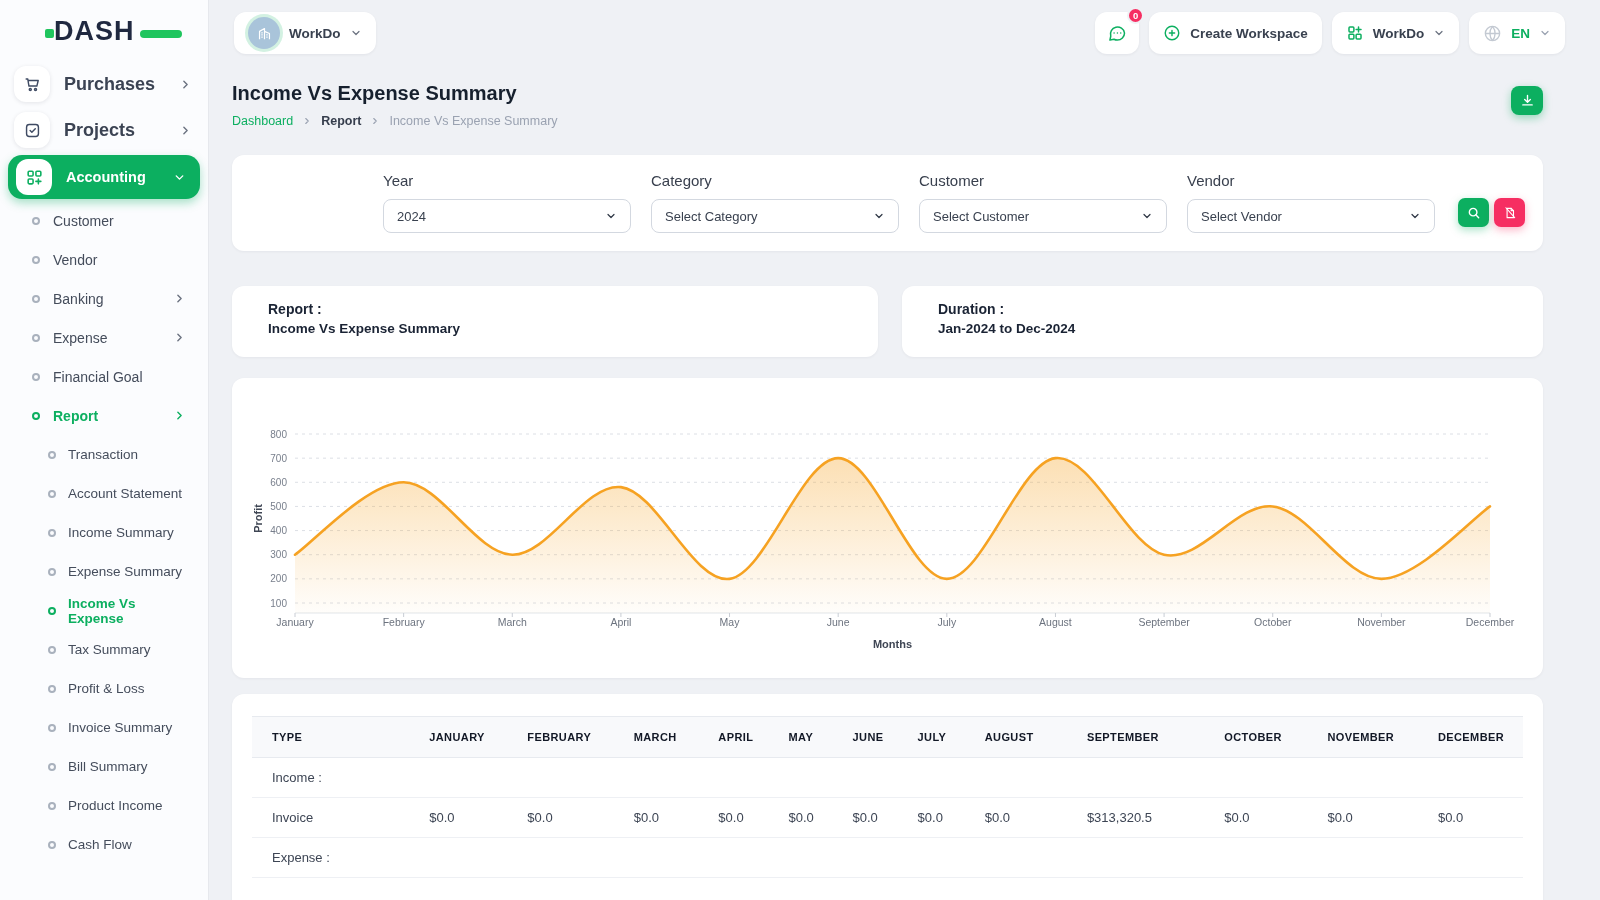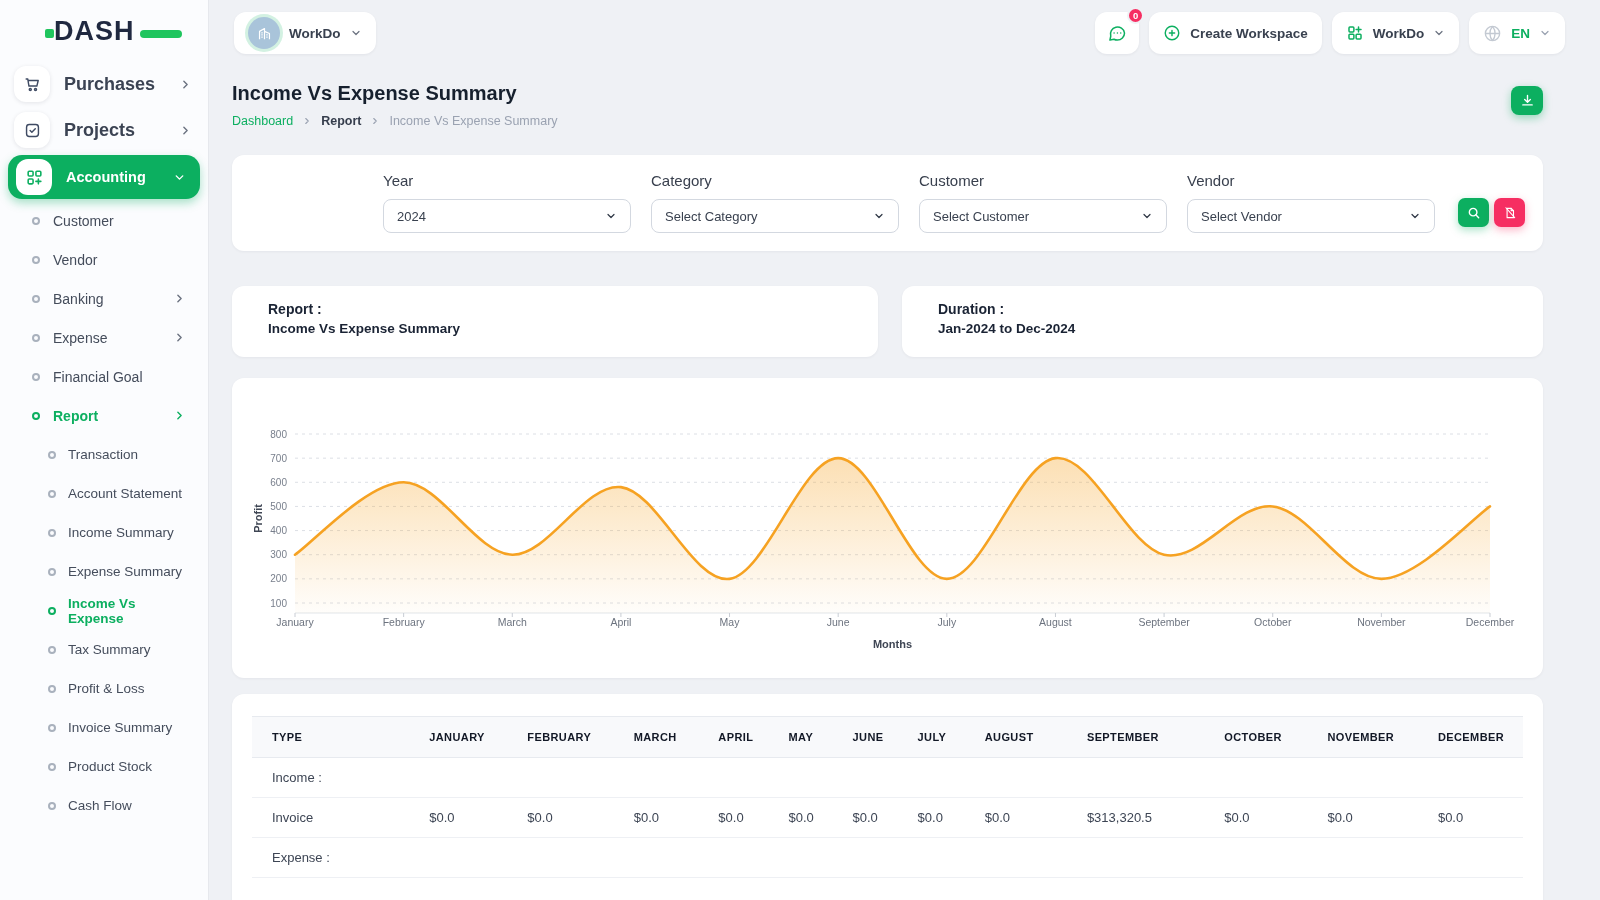--- a/index.html
+++ b/index.html
@@ -231,21 +231,25 @@
       <div class="nav-item lvl2">
         <span class="dot"></span>
         <span>Profit &amp; Loss</span>
       </div>
       <div class="nav-item lvl2">
         <span class="dot"></span>
         <span>Invoice Summary</span>
       </div>
       <div class="nav-item lvl2">
         <span class="dot"></span>
-        <span>Product Stock</span>
+        <span>Bill Summary</span>
+      </div>
+      <div class="nav-item lvl2">
+        <span class="dot"></span>
+        <span>Product Income</span>
       </div>
       <div class="nav-item lvl2">
         <span class="dot"></span>
         <span>Cash Flow</span>
       </div>
     </div>
 </div>
 
 <div class="main">
   <div class="topbar">

